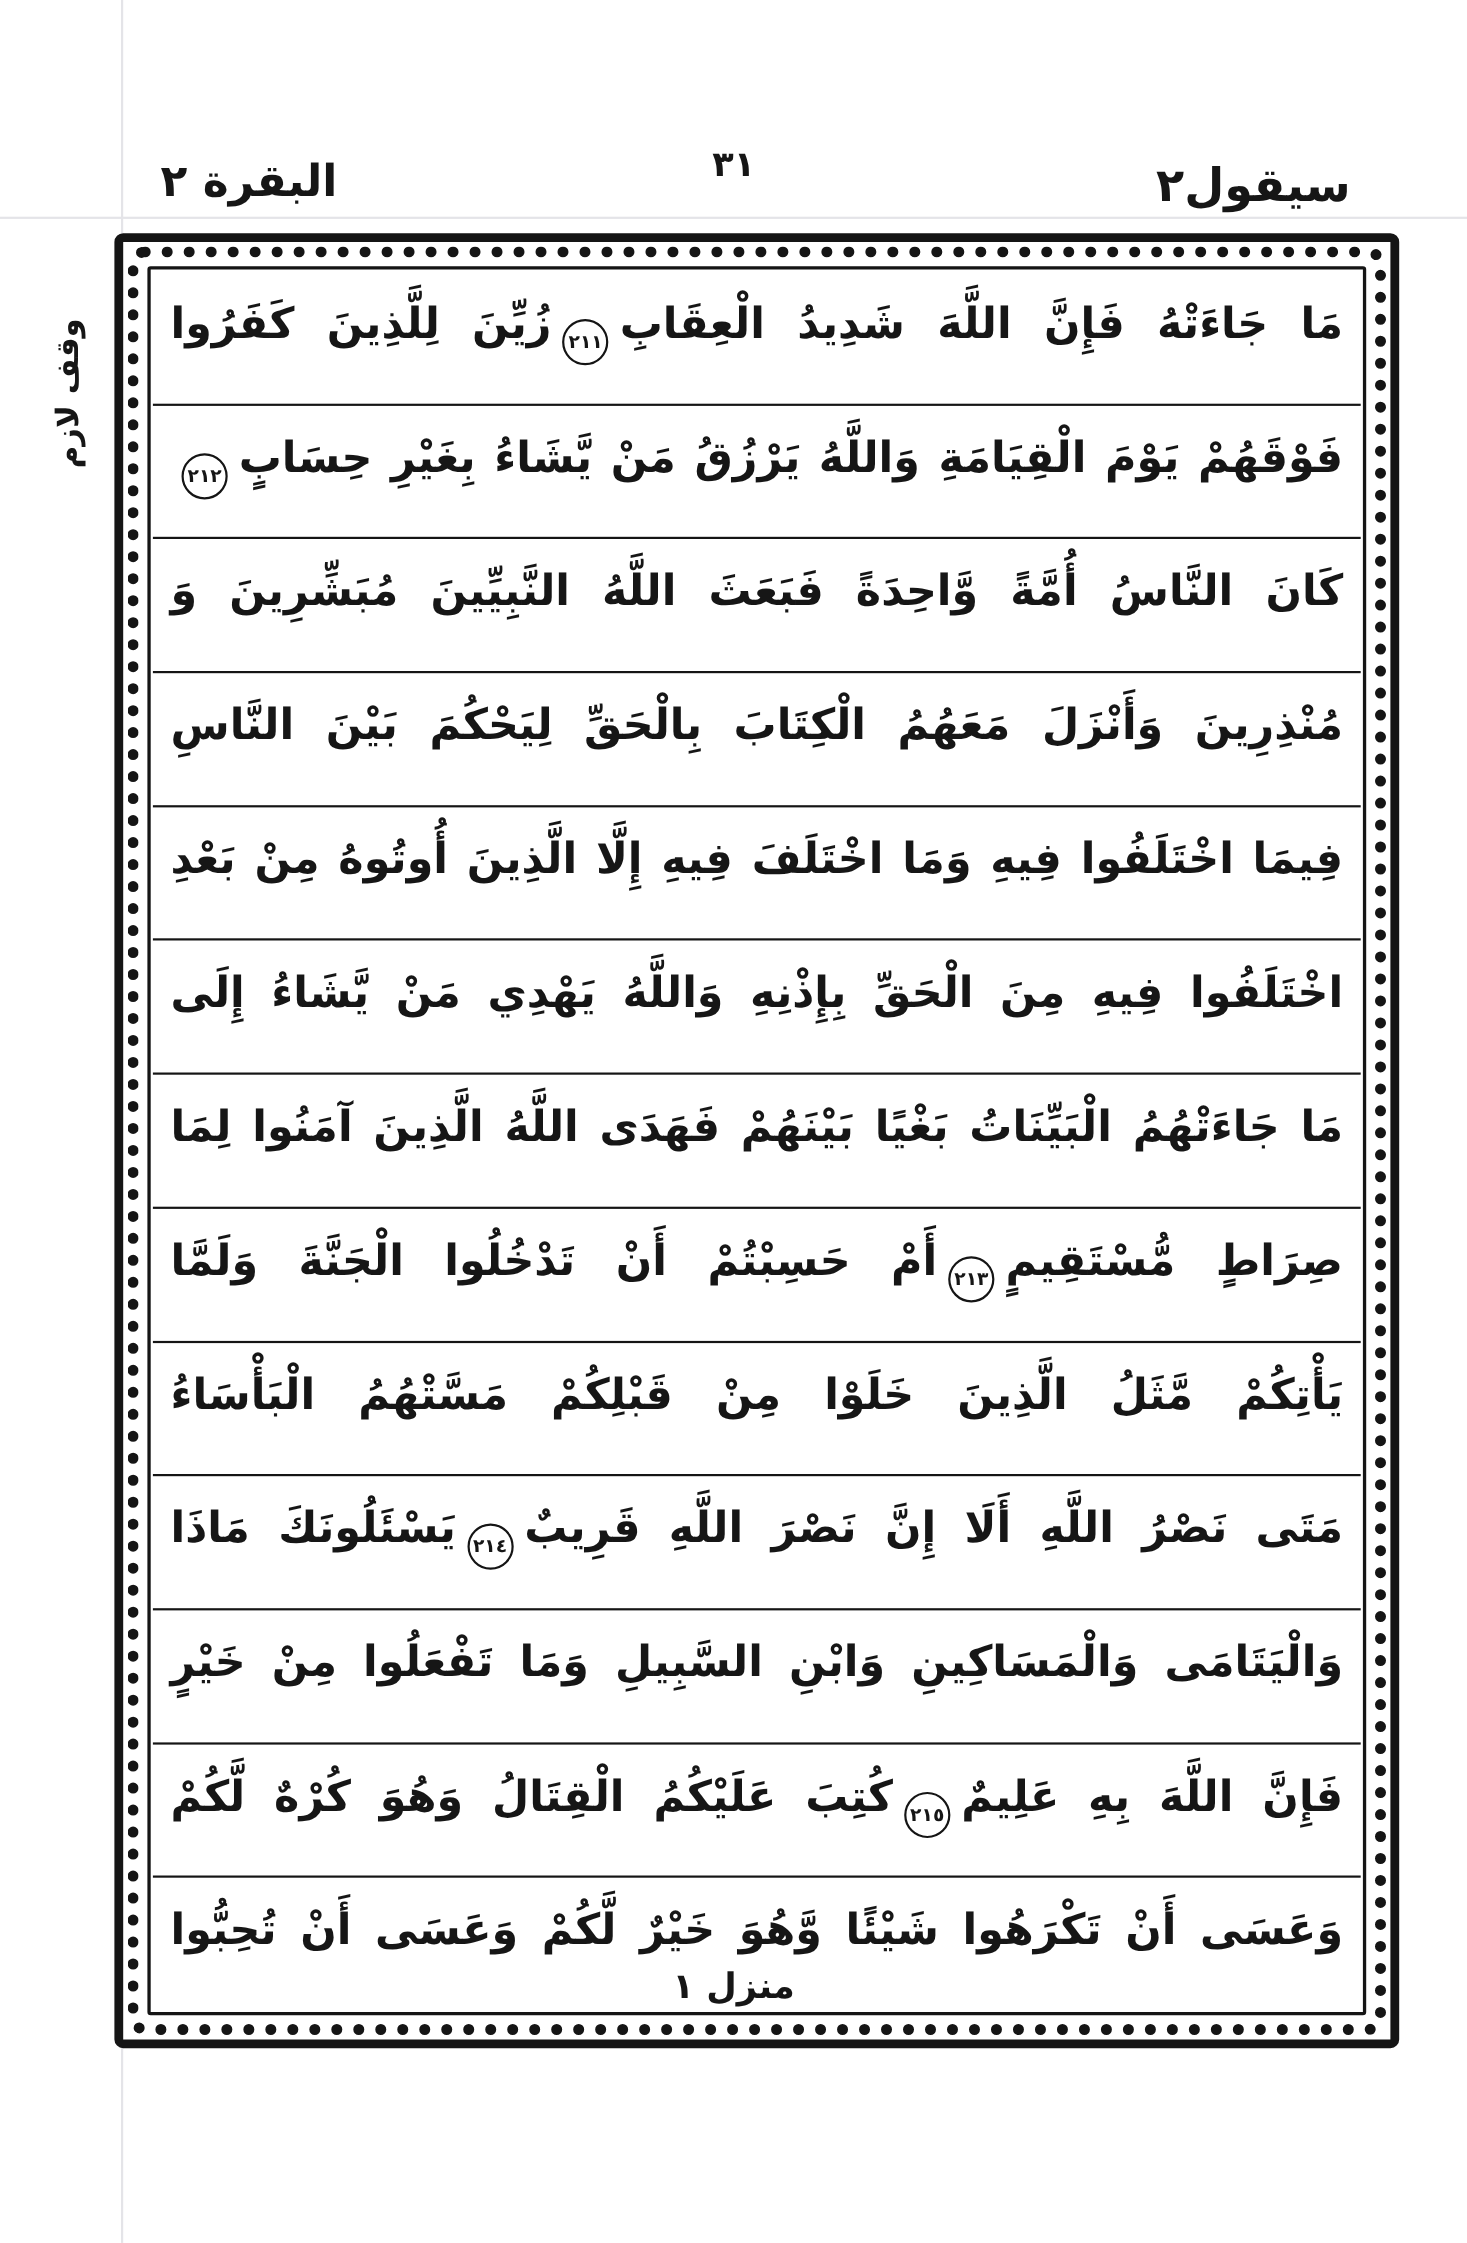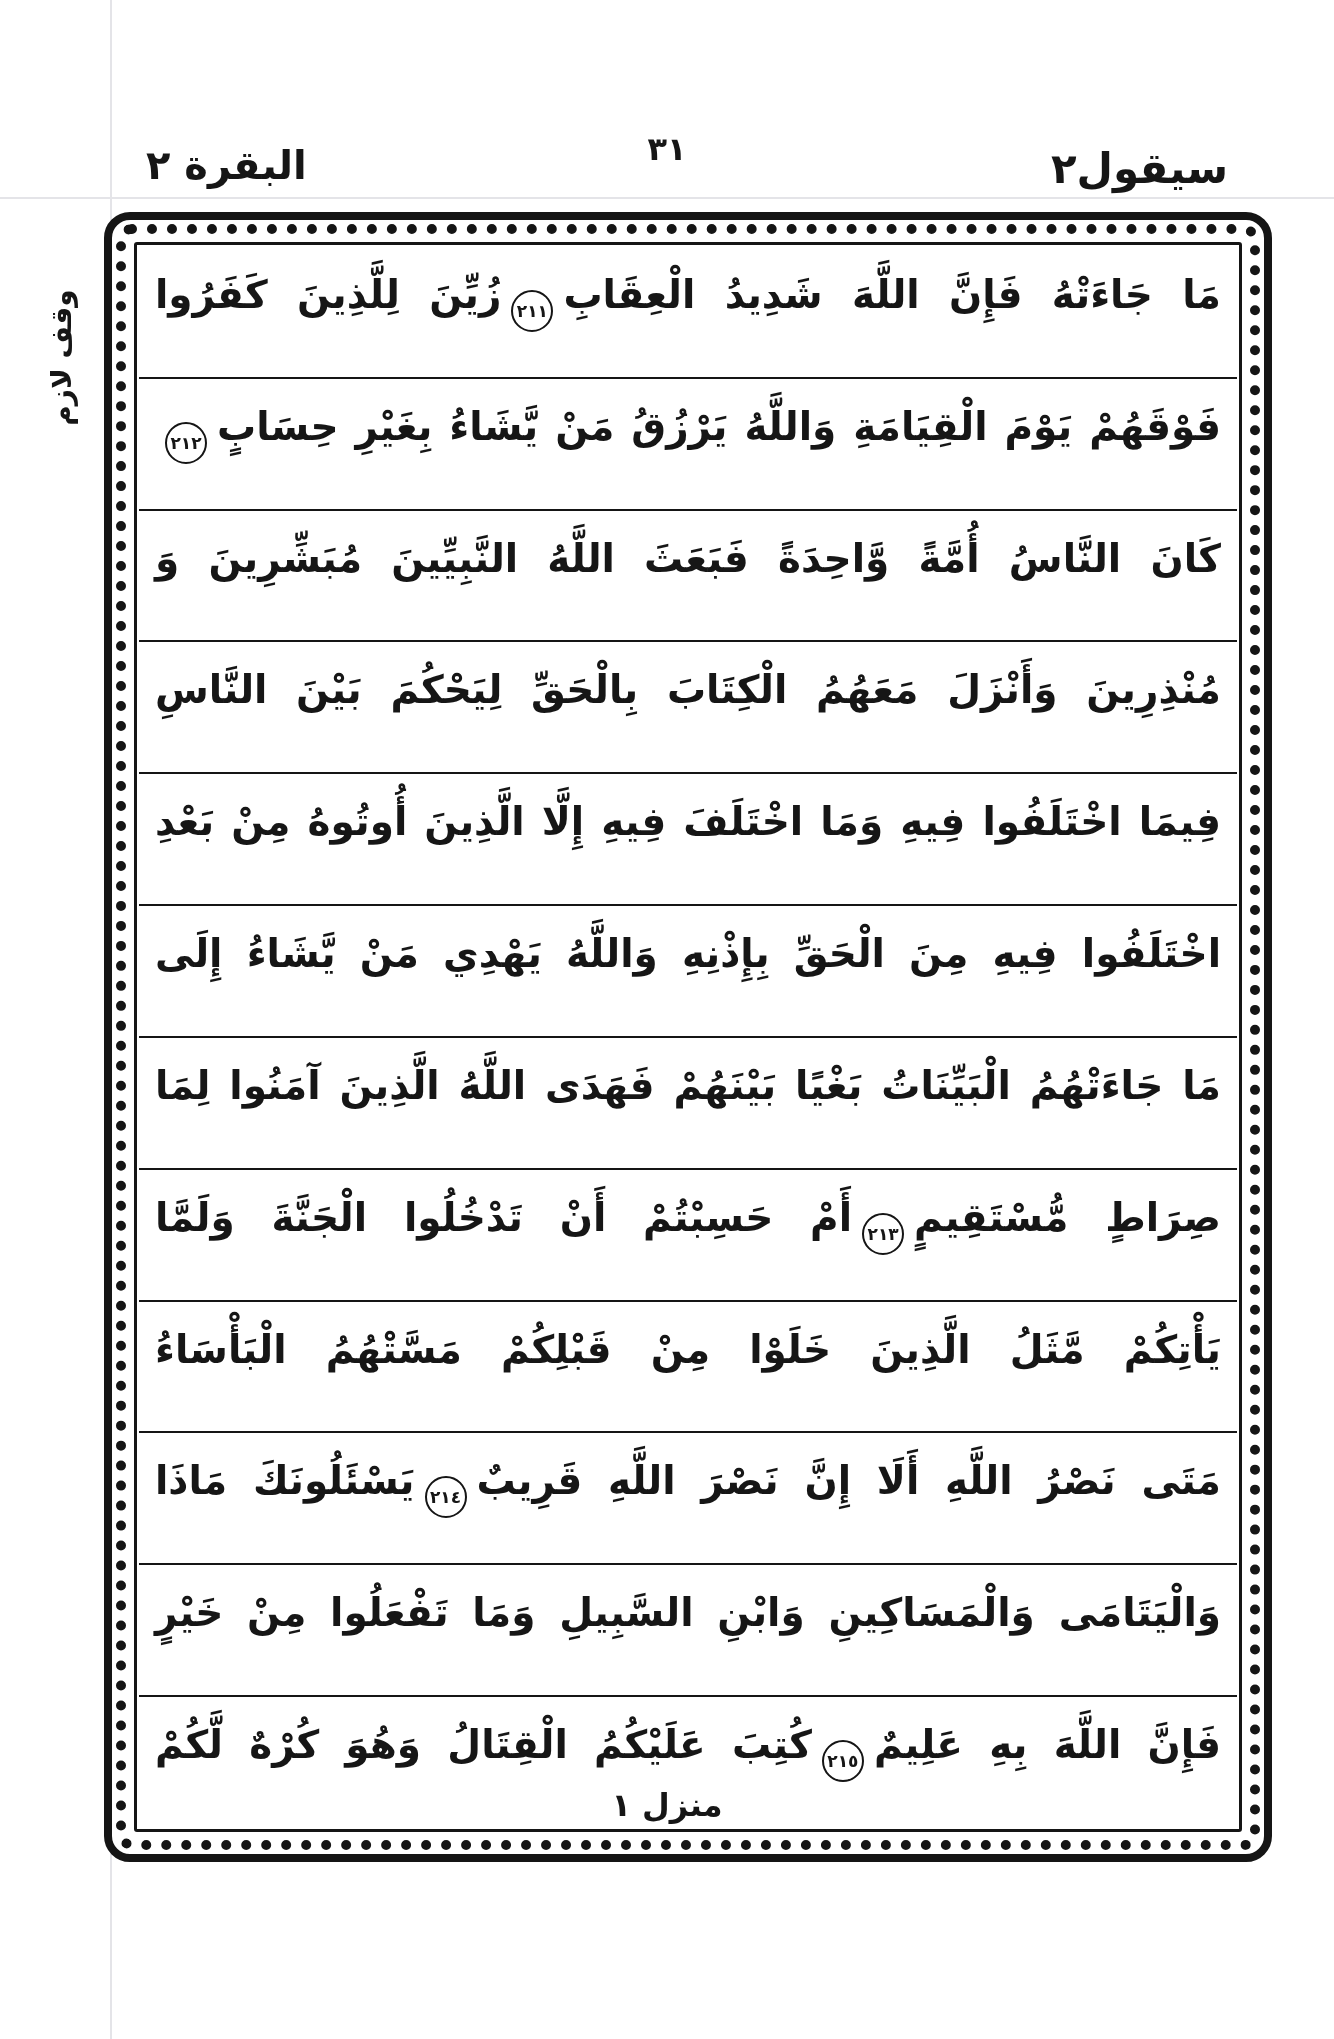--- a/index.html
+++ b/index.html
@@ -16,21 +16,21 @@
   .h-center{position:absolute;left:0;right:0;top:130px;text-align:center;font-size:32px;font-weight:bold;}
   .h-right{position:absolute;right:106px;top:144px;font-size:42px;font-weight:bold;}
 
   
   .margin-note{position:absolute;left:26px;top:252px;width:70px;height:210px;
     display:flex;align-items:center;justify-content:center;}
   .margin-note span{transform:rotate(-90deg);white-space:nowrap;font-size:28px;font-weight:bold;}
 
   
   .frame{position:absolute;left:104px;top:212px;width:1168px;height:1650px;
-    box-sizing:border-box;border:8px solid #151515;border-radius:26px;background:#ffffff;}
+    box-sizing:border-box;border:8px solid #151515;border-radius:8px;background:#ffffff;}
   .beads{position:absolute;inset:4px;border:10px dotted #151515;border-radius:16px;pointer-events:none;}
   .inner{position:absolute;inset:22px;border:3px solid #151515;border-radius:3px;pointer-events:none;}
 
   
   .lines{position:absolute;inset:27px;display:flex;flex-direction:column;}
   .line{flex:1;border-bottom:2.5px solid #151515;padding:0 16px;overflow:hidden;
     font-size:39px;line-height:96px;font-weight:bold;
     text-align:justify;text-align-last:justify;white-space:nowrap;}
   .line:last-child{border-bottom:none;}
   .seg{letter-spacing:0.5px;}
@@ -65,16 +65,17 @@
       <div class="line" dir="rtl"><span class="seg">كَانَ النَّاسُ أُمَّةً وَّاحِدَةً فَبَعَثَ اللَّهُ النَّبِيِّينَ مُبَشِّرِينَ وَ</span></div>
       <div class="line" dir="rtl"><span class="seg">مُنْذِرِينَ وَأَنْزَلَ مَعَهُمُ الْكِتَابَ بِالْحَقِّ لِيَحْكُمَ بَيْنَ النَّاسِ</span></div>
       <div class="line" dir="rtl"><span class="seg">فِيمَا اخْتَلَفُوا فِيهِ وَمَا اخْتَلَفَ فِيهِ إِلَّا الَّذِينَ أُوتُوهُ مِنْ بَعْدِ</span></div>
       <div class="line" dir="rtl"><span class="seg">اخْتَلَفُوا فِيهِ مِنَ الْحَقِّ بِإِذْنِهِ وَاللَّهُ يَهْدِي مَنْ يَّشَاءُ إِلَى</span></div>
       <div class="line" dir="rtl"><span class="seg">مَا جَاءَتْهُمُ الْبَيِّنَاتُ بَغْيًا بَيْنَهُمْ فَهَدَى اللَّهُ الَّذِينَ آمَنُوا لِمَا</span></div>
       <div class="line" dir="rtl"><span class="seg">صِرَاطٍ مُّسْتَقِيمٍ</span><span class="verse-badge">٢١٣</span><span class="seg">أَمْ حَسِبْتُمْ أَنْ تَدْخُلُوا الْجَنَّةَ وَلَمَّا</span></div>
       <div class="line" dir="rtl"><span class="seg">يَأْتِكُمْ مَّثَلُ الَّذِينَ خَلَوْا مِنْ قَبْلِكُمْ مَسَّتْهُمُ الْبَأْسَاءُ</span></div>
       <div class="line" dir="rtl"><span class="seg">مَتَى نَصْرُ اللَّهِ أَلَا إِنَّ نَصْرَ اللَّهِ قَرِيبٌ</span><span class="verse-badge">٢١٤</span><span class="seg">يَسْئَلُونَكَ مَاذَا</span></div>
       <div class="line" dir="rtl"><span class="seg">وَالْيَتَامَى وَالْمَسَاكِينِ وَابْنِ السَّبِيلِ وَمَا تَفْعَلُوا مِنْ خَيْرٍ</span></div>
       <div class="line" dir="rtl"><span class="seg">فَإِنَّ اللَّهَ بِهِ عَلِيمٌ</span><span class="verse-badge">٢١٥</span><span class="seg">كُتِبَ عَلَيْكُمُ الْقِتَالُ وَهُوَ كُرْهٌ لَّكُمْ</span></div>
+      <div class="line" dir="rtl"><span class="seg">وَعَسَى أَنْ تَكْرَهُوا شَيْئًا وَّهُوَ خَيْرٌ لَّكُمْ وَعَسَى أَنْ تُحِبُّوا</span></div>
     </div>
 </div>
 
 <div class="footer">منزل ١</div>
 
 </body></html>

